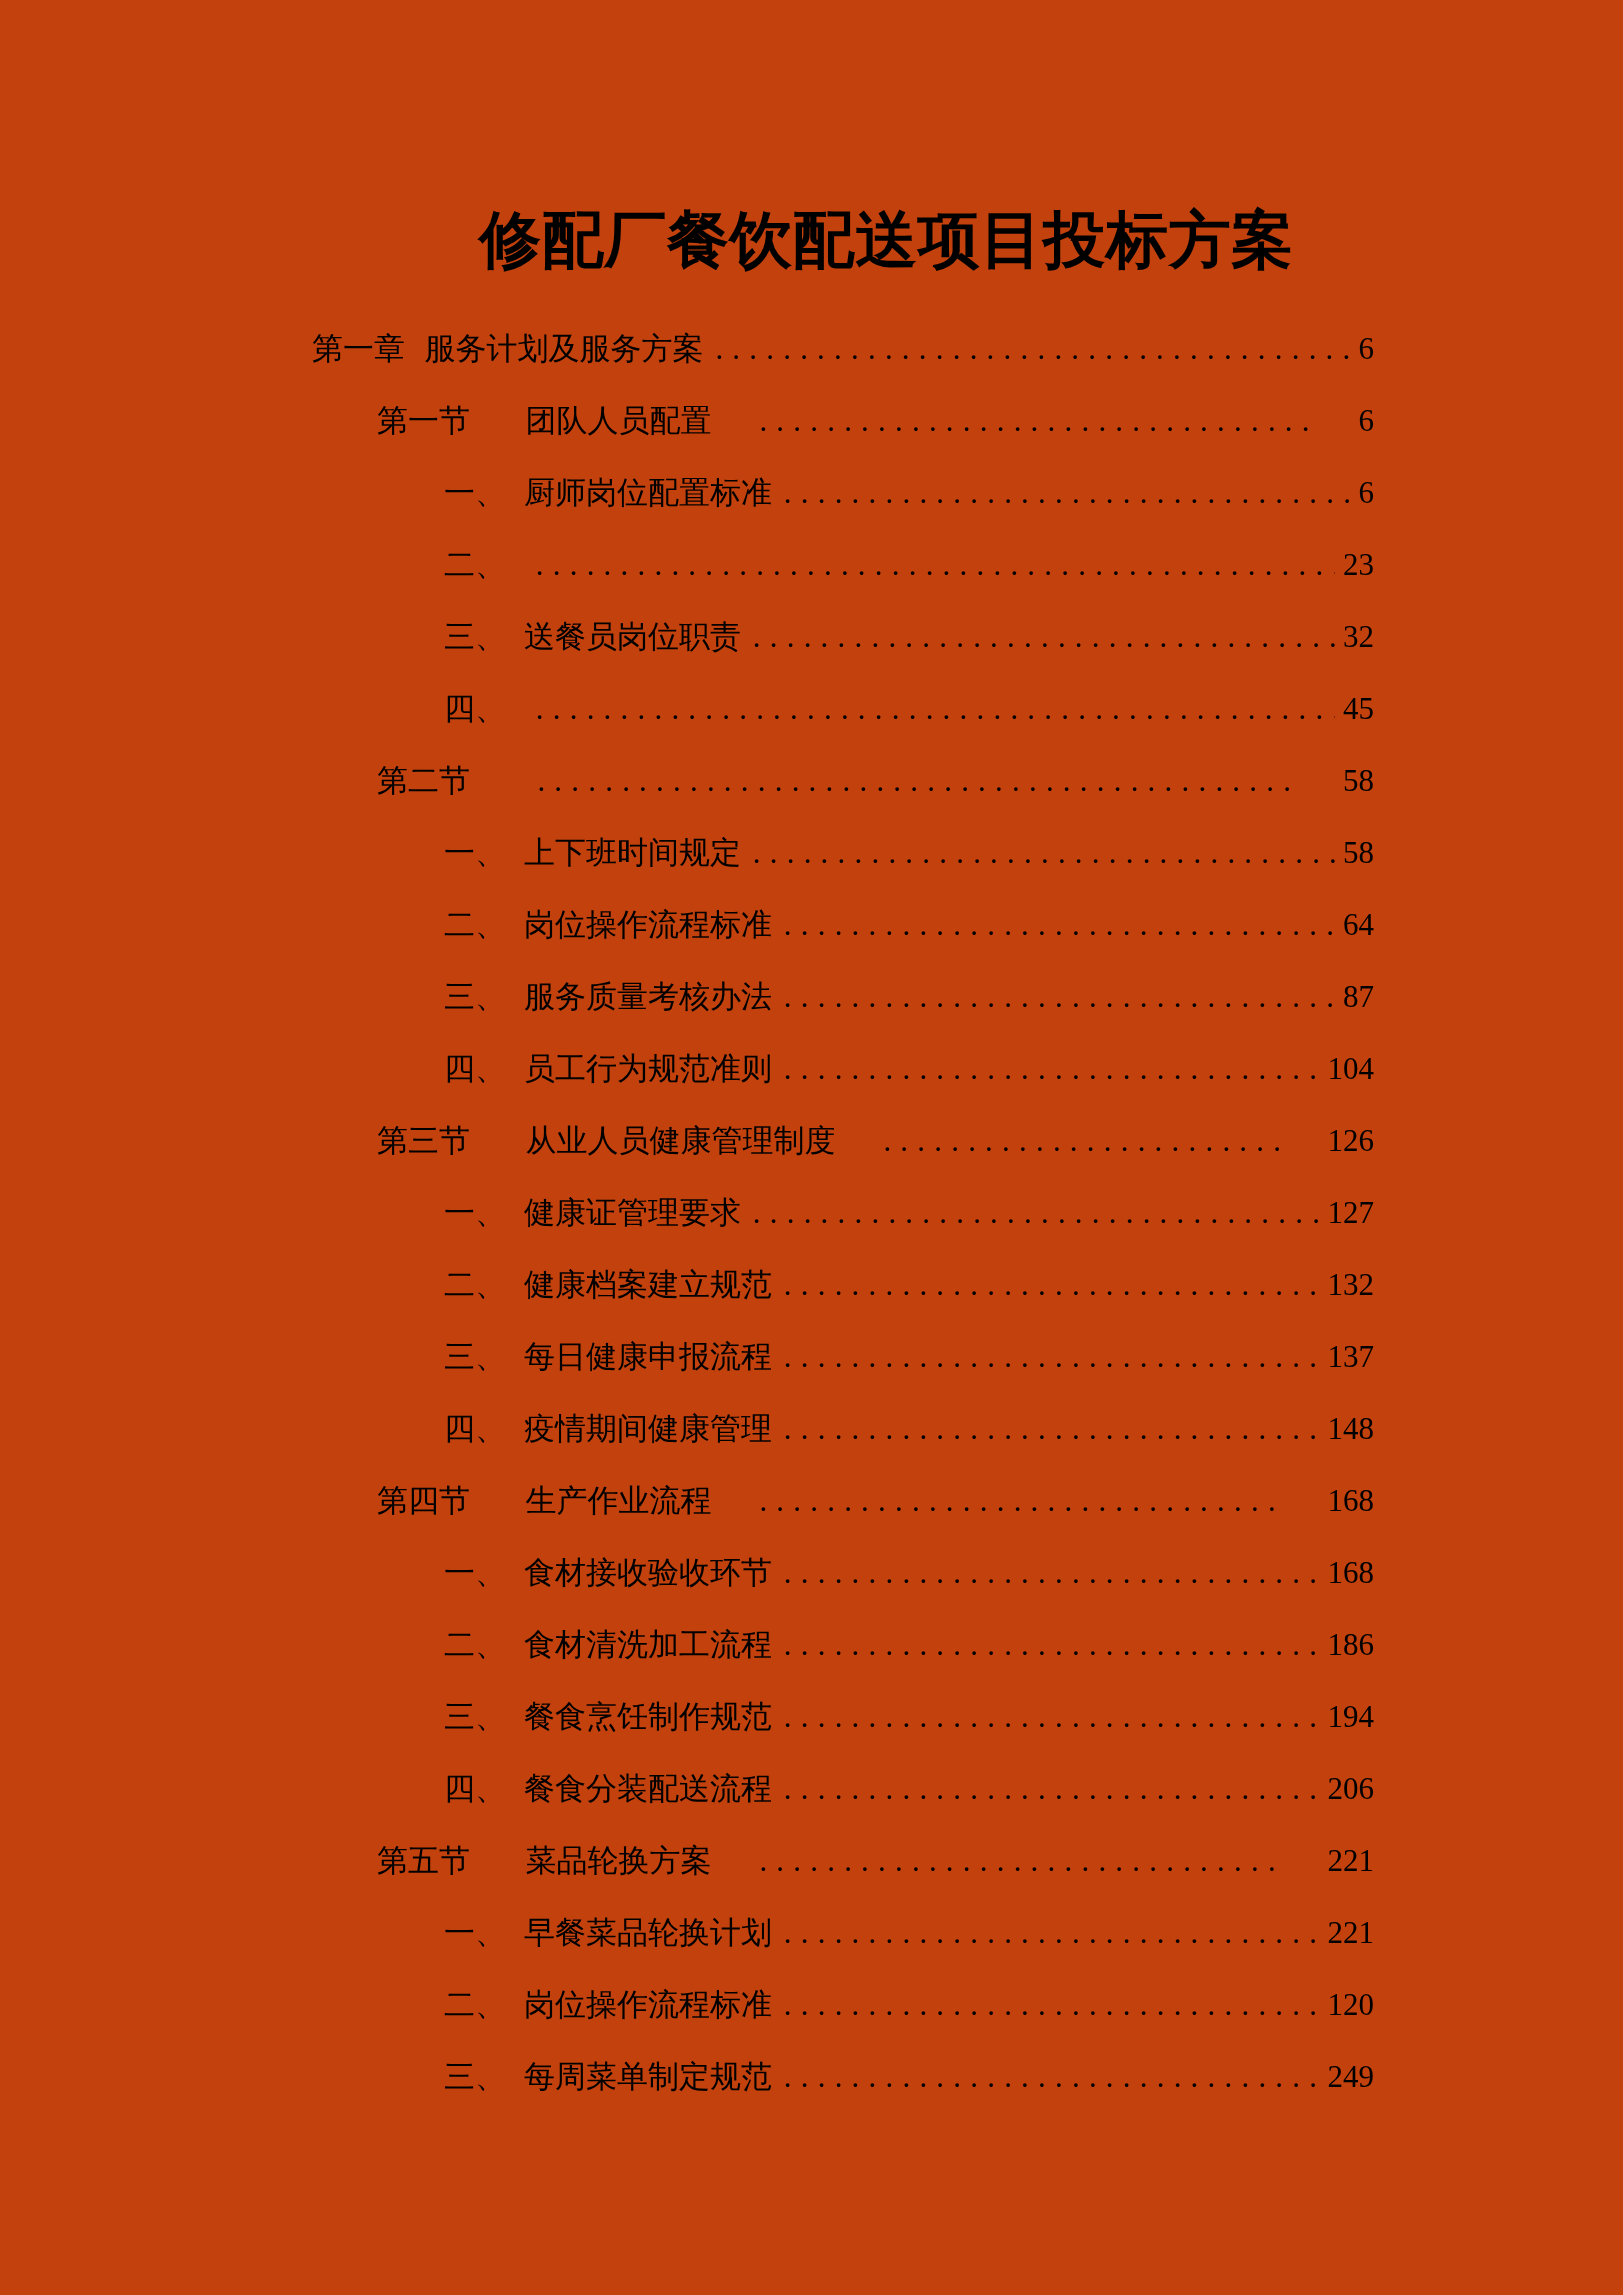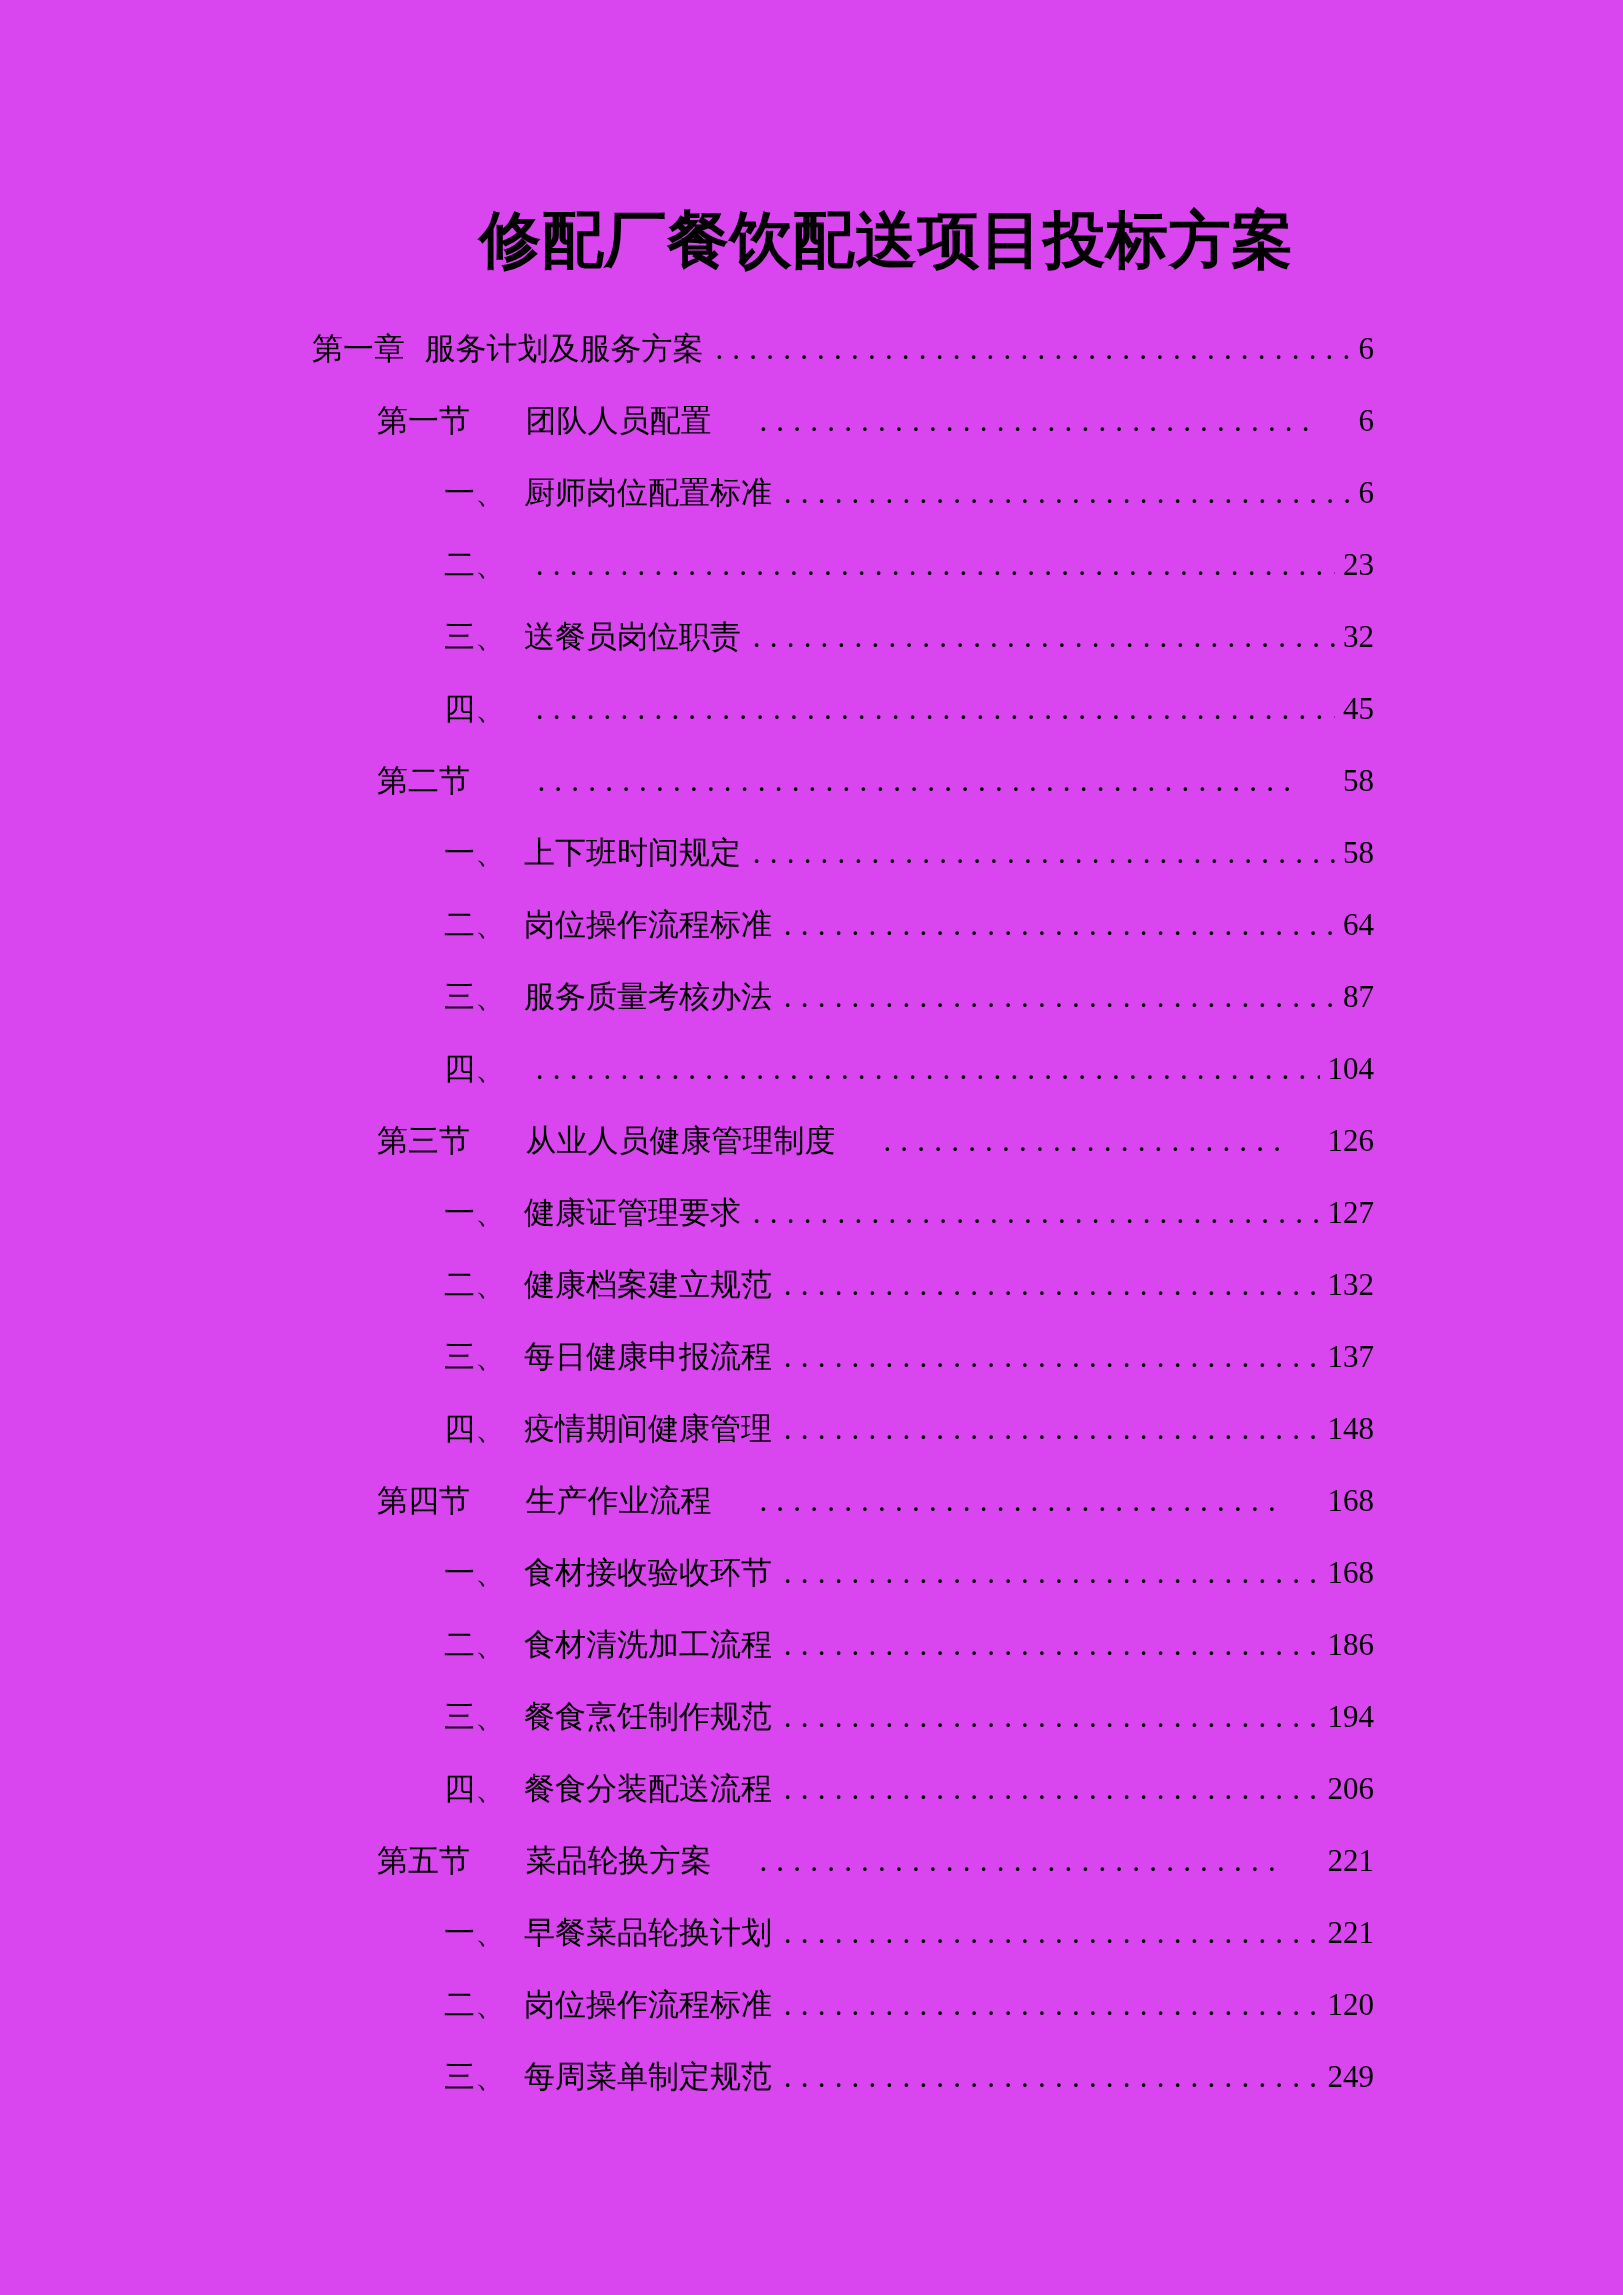--- a/index.html
+++ b/index.html
@@ -5,21 +5,21 @@
   html, body {
     margin: 0;
     padding: 0;
     background: #e8e8e8;
   }
   .page {
     position: relative;
     width: 1623px;
     height: 2295px;
     margin: 0 auto;
-    background: #d946ef;
+    background: #c2410c;
     color: #000000;
     font-family: "Liberation Serif", "DejaVu Serif", serif;
     overflow: hidden;
   }
   .doc-title {
     position: absolute;
     top: 200px;
     left: 278px;
     width: 1096px;
     box-sizing: border-box;
@@ -125,20 +125,21 @@
     <span class="toc-page">64</span>
   </div>
       <div class="toc-row l3">
     <span class="toc-num">三、</span>
     <span class="toc-text">服务质量考核办法</span>
     <span class="toc-leader">..........................................................................................</span>
     <span class="toc-page">87</span>
   </div>
       <div class="toc-row l3">
     <span class="toc-num">四、</span>
+    <span class="toc-text">员工行为规范准则</span>
     <span class="toc-leader">..........................................................................................</span>
     <span class="toc-page">104</span>
   </div>
       <div class="toc-row l2">
     <span class="toc-num">第三节</span>
     <span class="toc-text">从业人员健康管理制度</span>
     <span class="toc-leader">..........................................................................................</span>
     <span class="toc-page">126</span>
   </div>
       <div class="toc-row l3">

